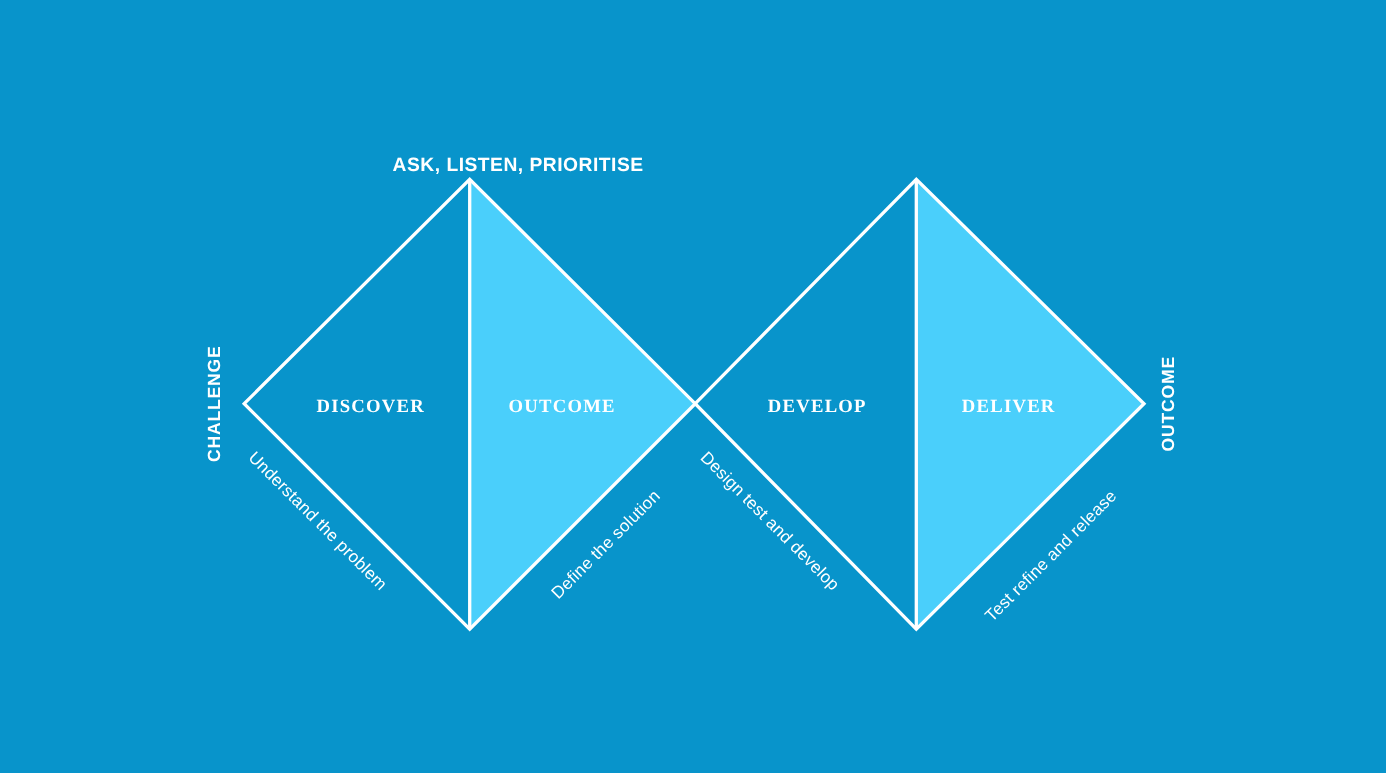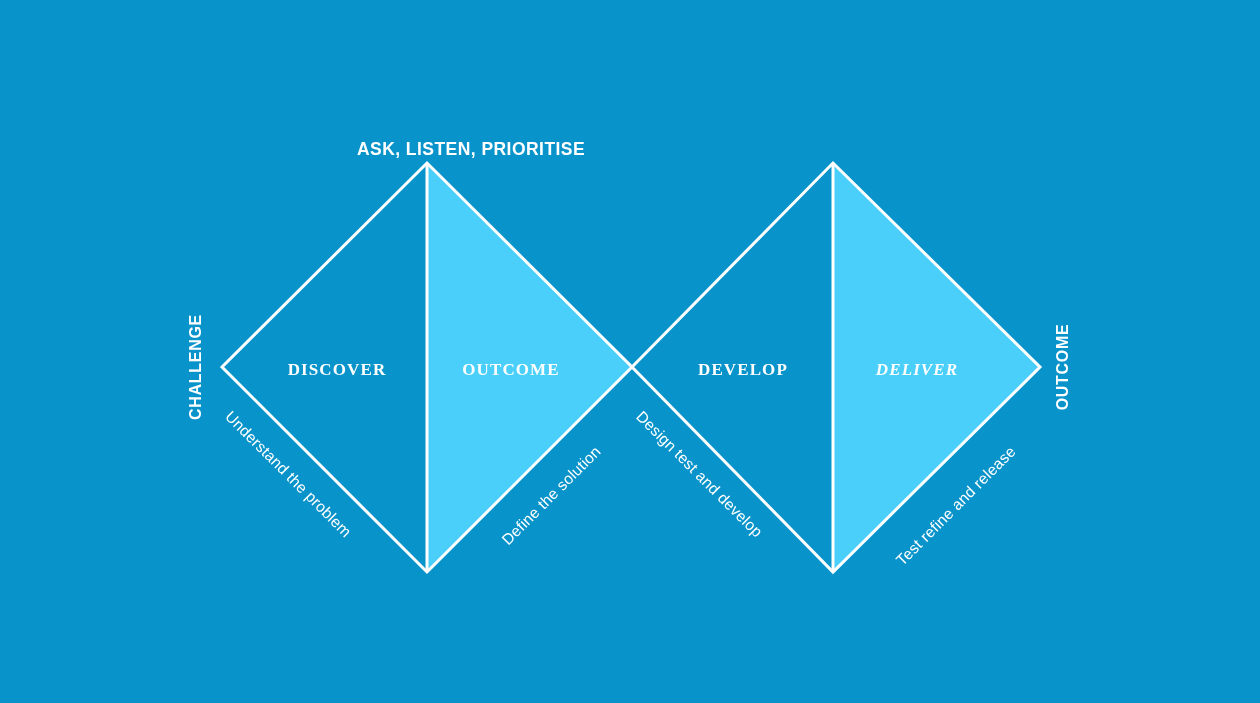--- a/index.html
+++ b/index.html
@@ -58,21 +58,21 @@
     color: #ffffff;
     font-family: "Liberation Serif", serif;
     font-size: 17px;
     font-weight: bold;
     letter-spacing: 1.1px;
     line-height: 1;
   }
   .sn-discover { left: 337px; top: 369px; }
   .sn-define   { left: 511px; top: 369px; }
   .sn-develop  { left: 743px; top: 369px; }
-  .sn-deliver  { left: 917px; top: 369px; font-style: italic; }
+  .sn-deliver  { left: 917px; top: 369px; }
 
   
   .axis-label {
     position: absolute;
     white-space: nowrap;
     color: #ffffff;
     font-family: "Liberation Sans", sans-serif;
     font-size: 16px;
     font-weight: bold;
     letter-spacing: 0.7px;

